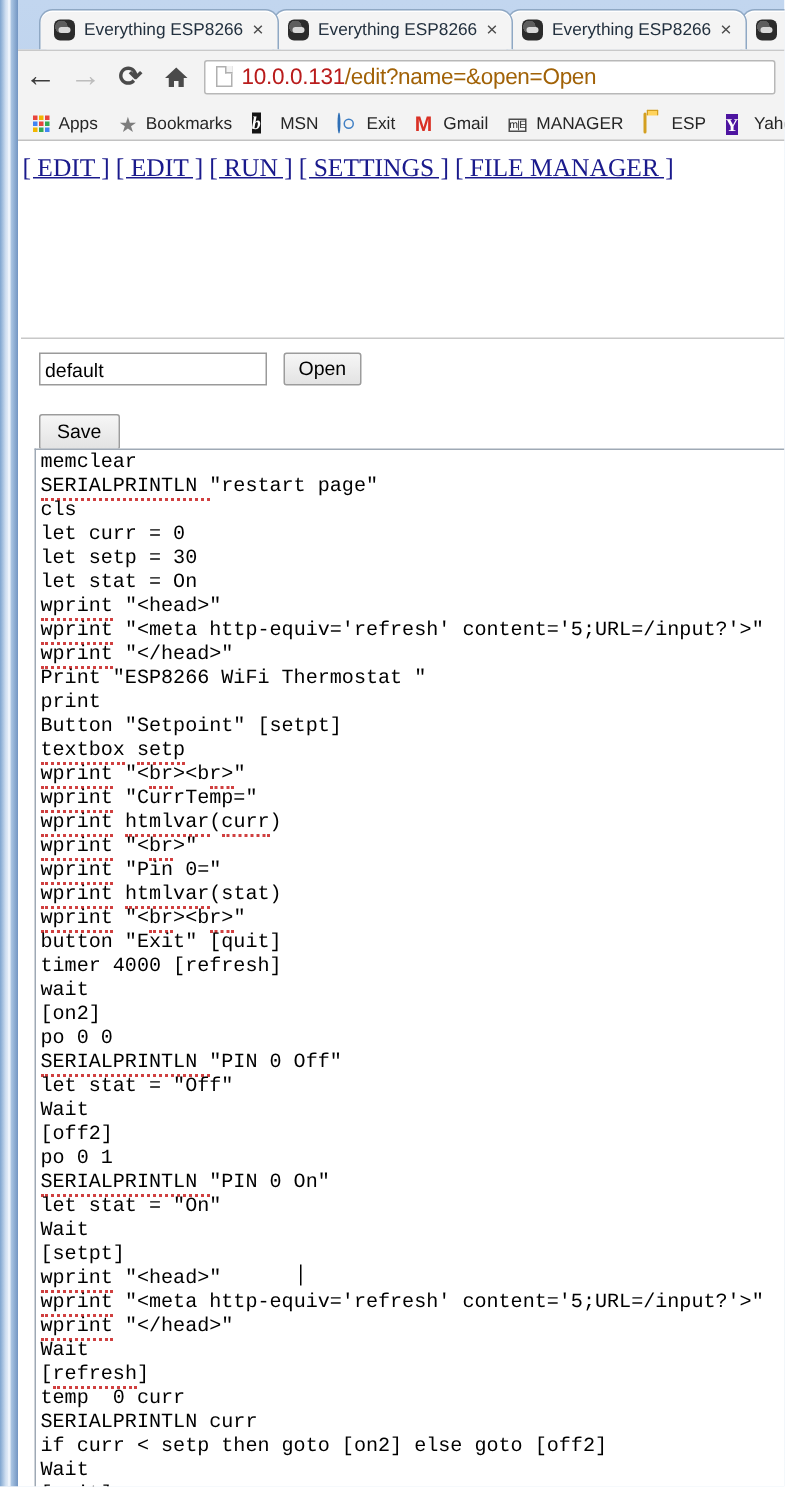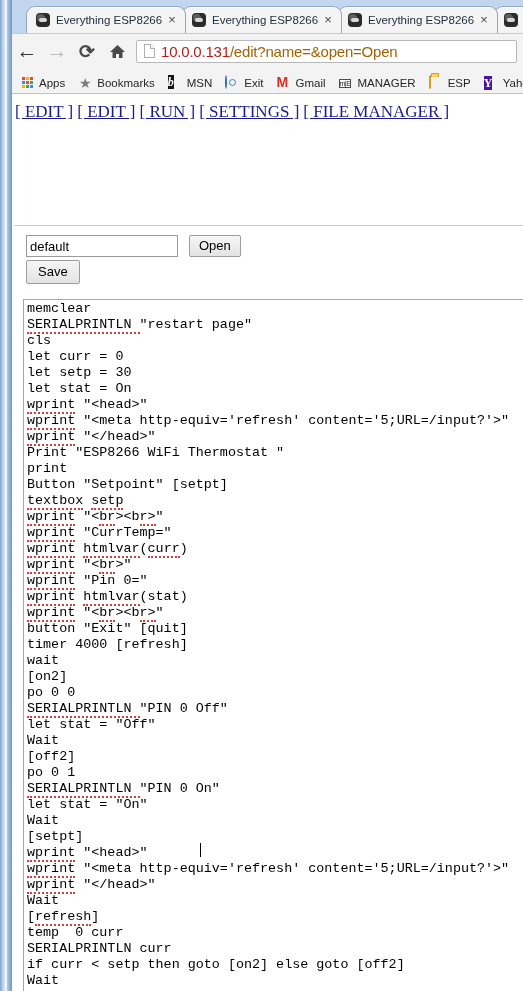--- a/index.html
+++ b/index.html
@@ -211,21 +211,21 @@
     font-family: "Liberation Sans", sans-serif;
     font-size: 13px; color: #000000;
     background: linear-gradient(to bottom, #f6f6f6, #e3e3e3);
     border: 1px solid #9c9c9c;
     padding: 2px 9px;
     border-radius: 2px;
     height: 22px; line-height: 16px;
   }
   #open-button { margin-left: 11px; }
   #save-button {
-    position: absolute; left: 14px; top: 166px;
+    position: absolute; left: 14px; top: 182px;
     padding: 3px 11px; height: 24px;
   }
 
   
   #code-area {
     position: absolute; left: 11px; top: 205px;
     width: 500px; height: 745px;
     border: 1px solid #9fa9b5;
     border-right: none;
     background: #ffffff;

